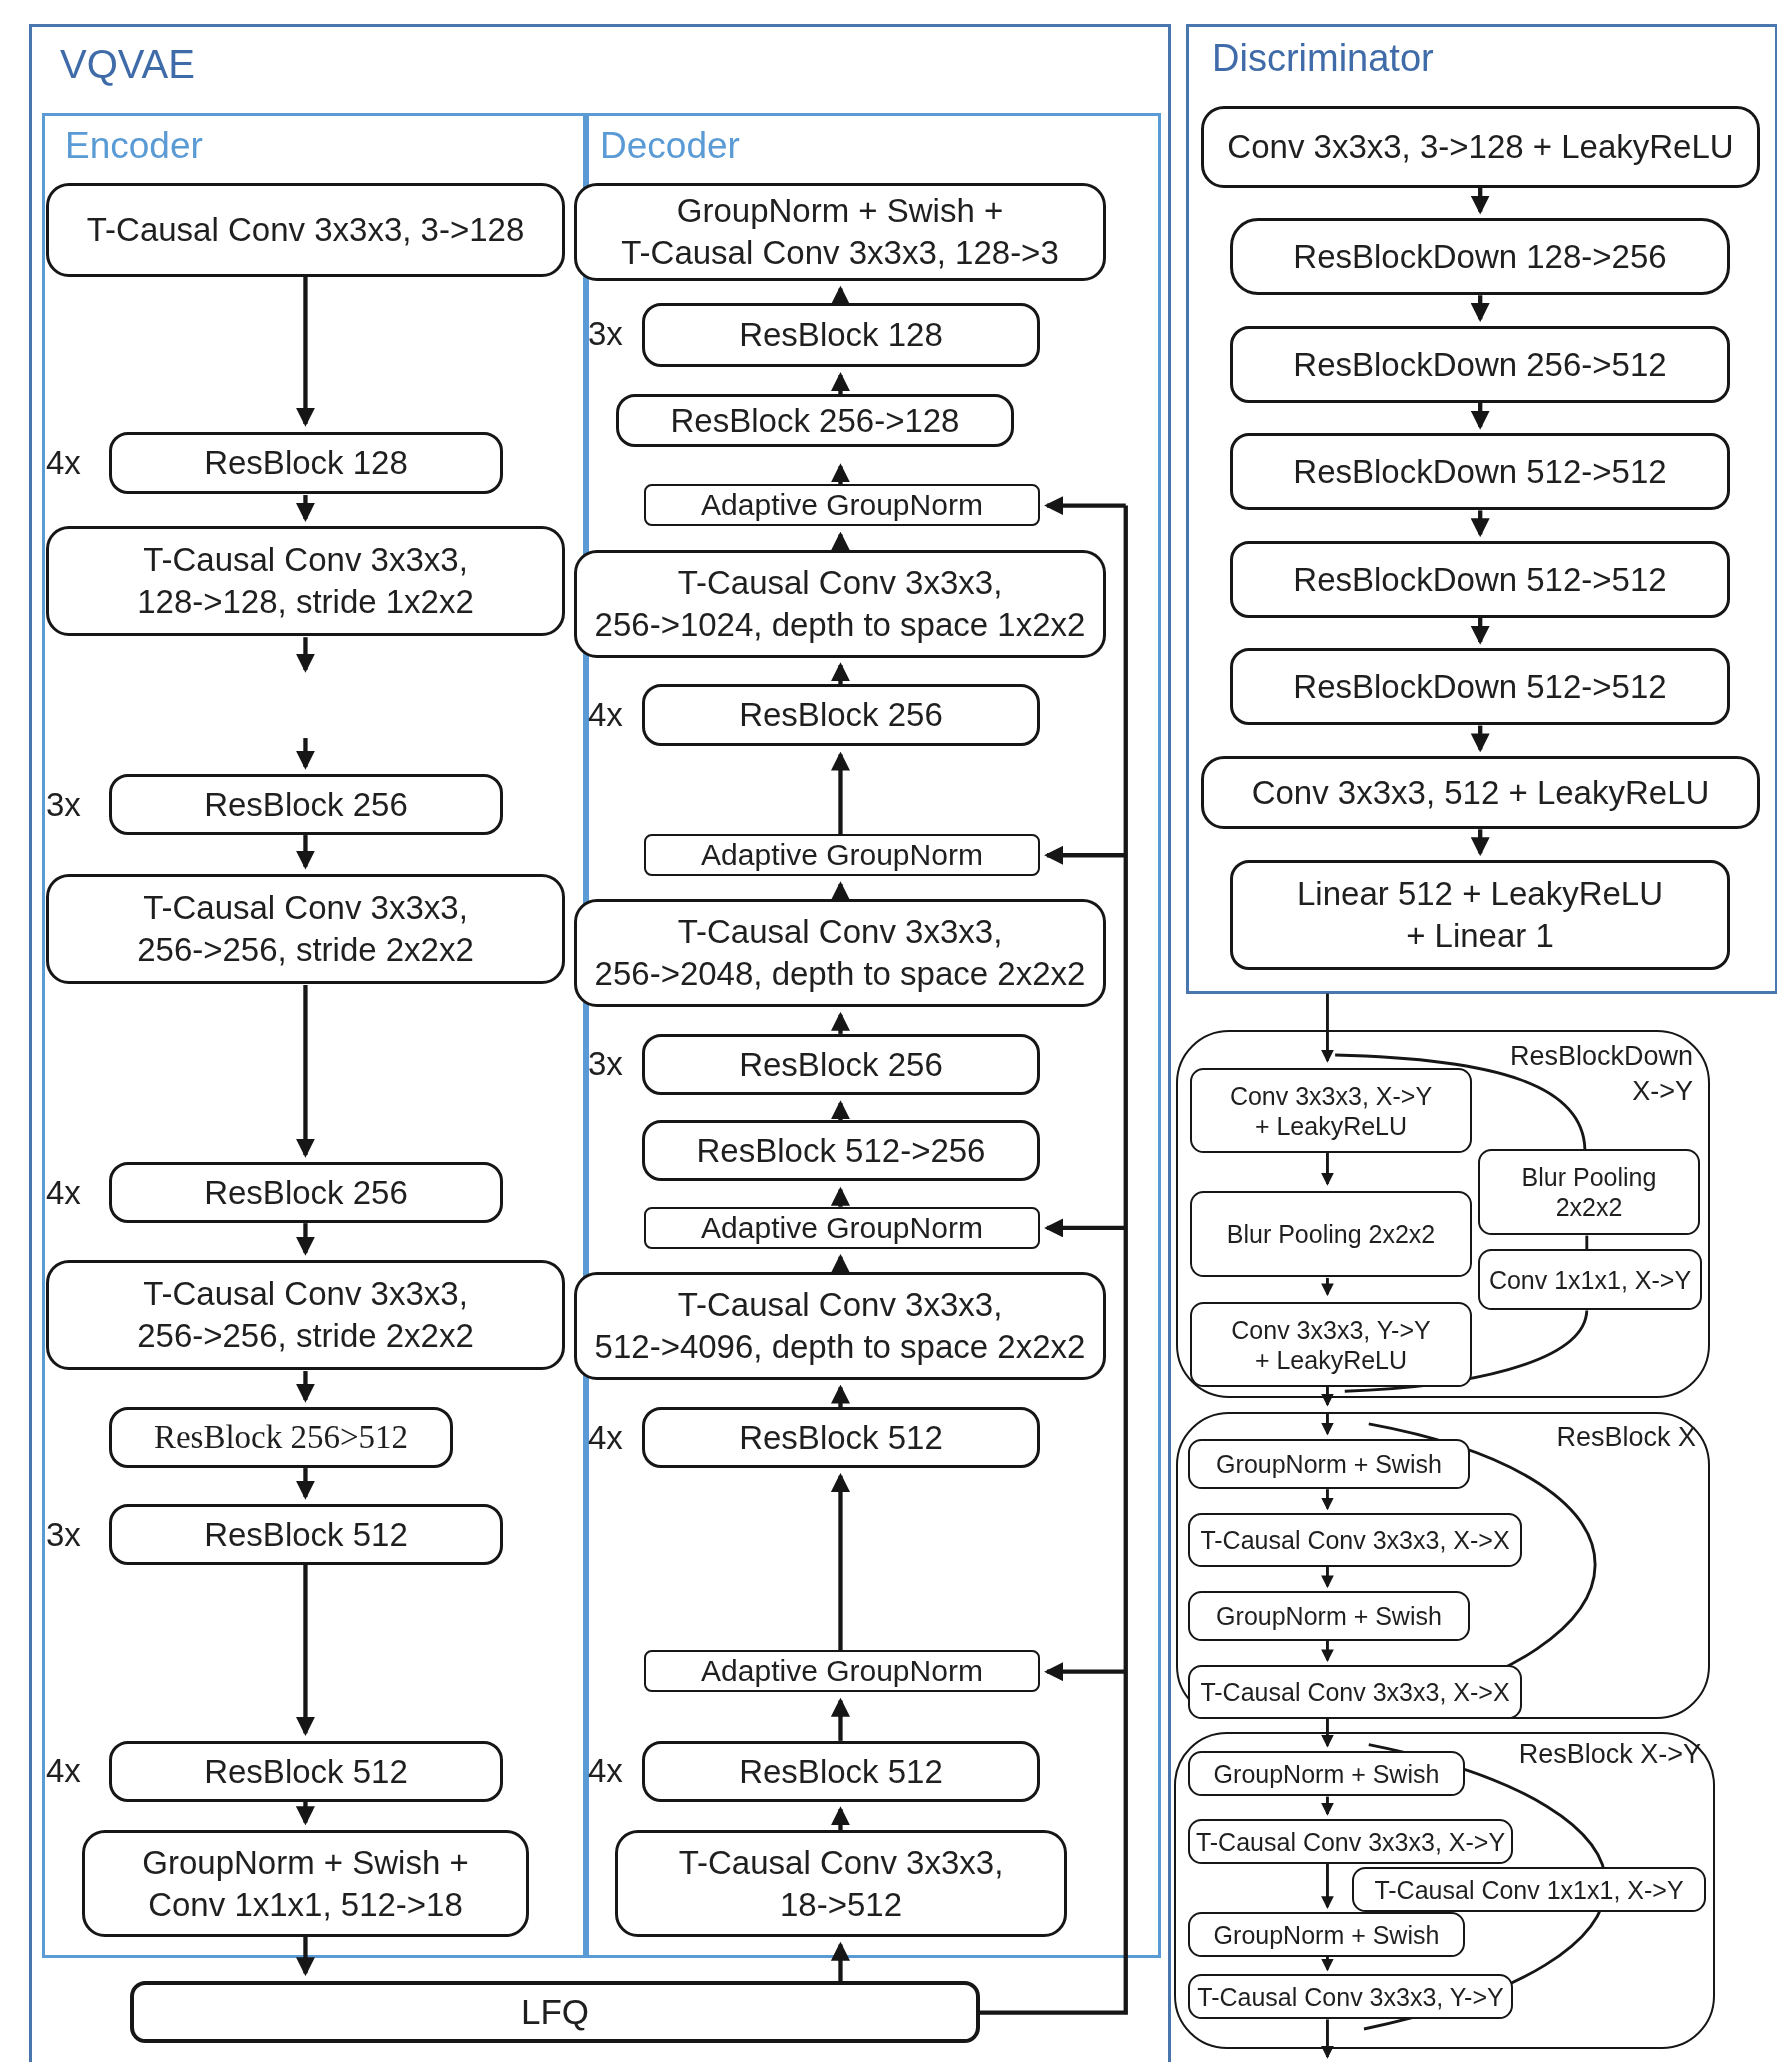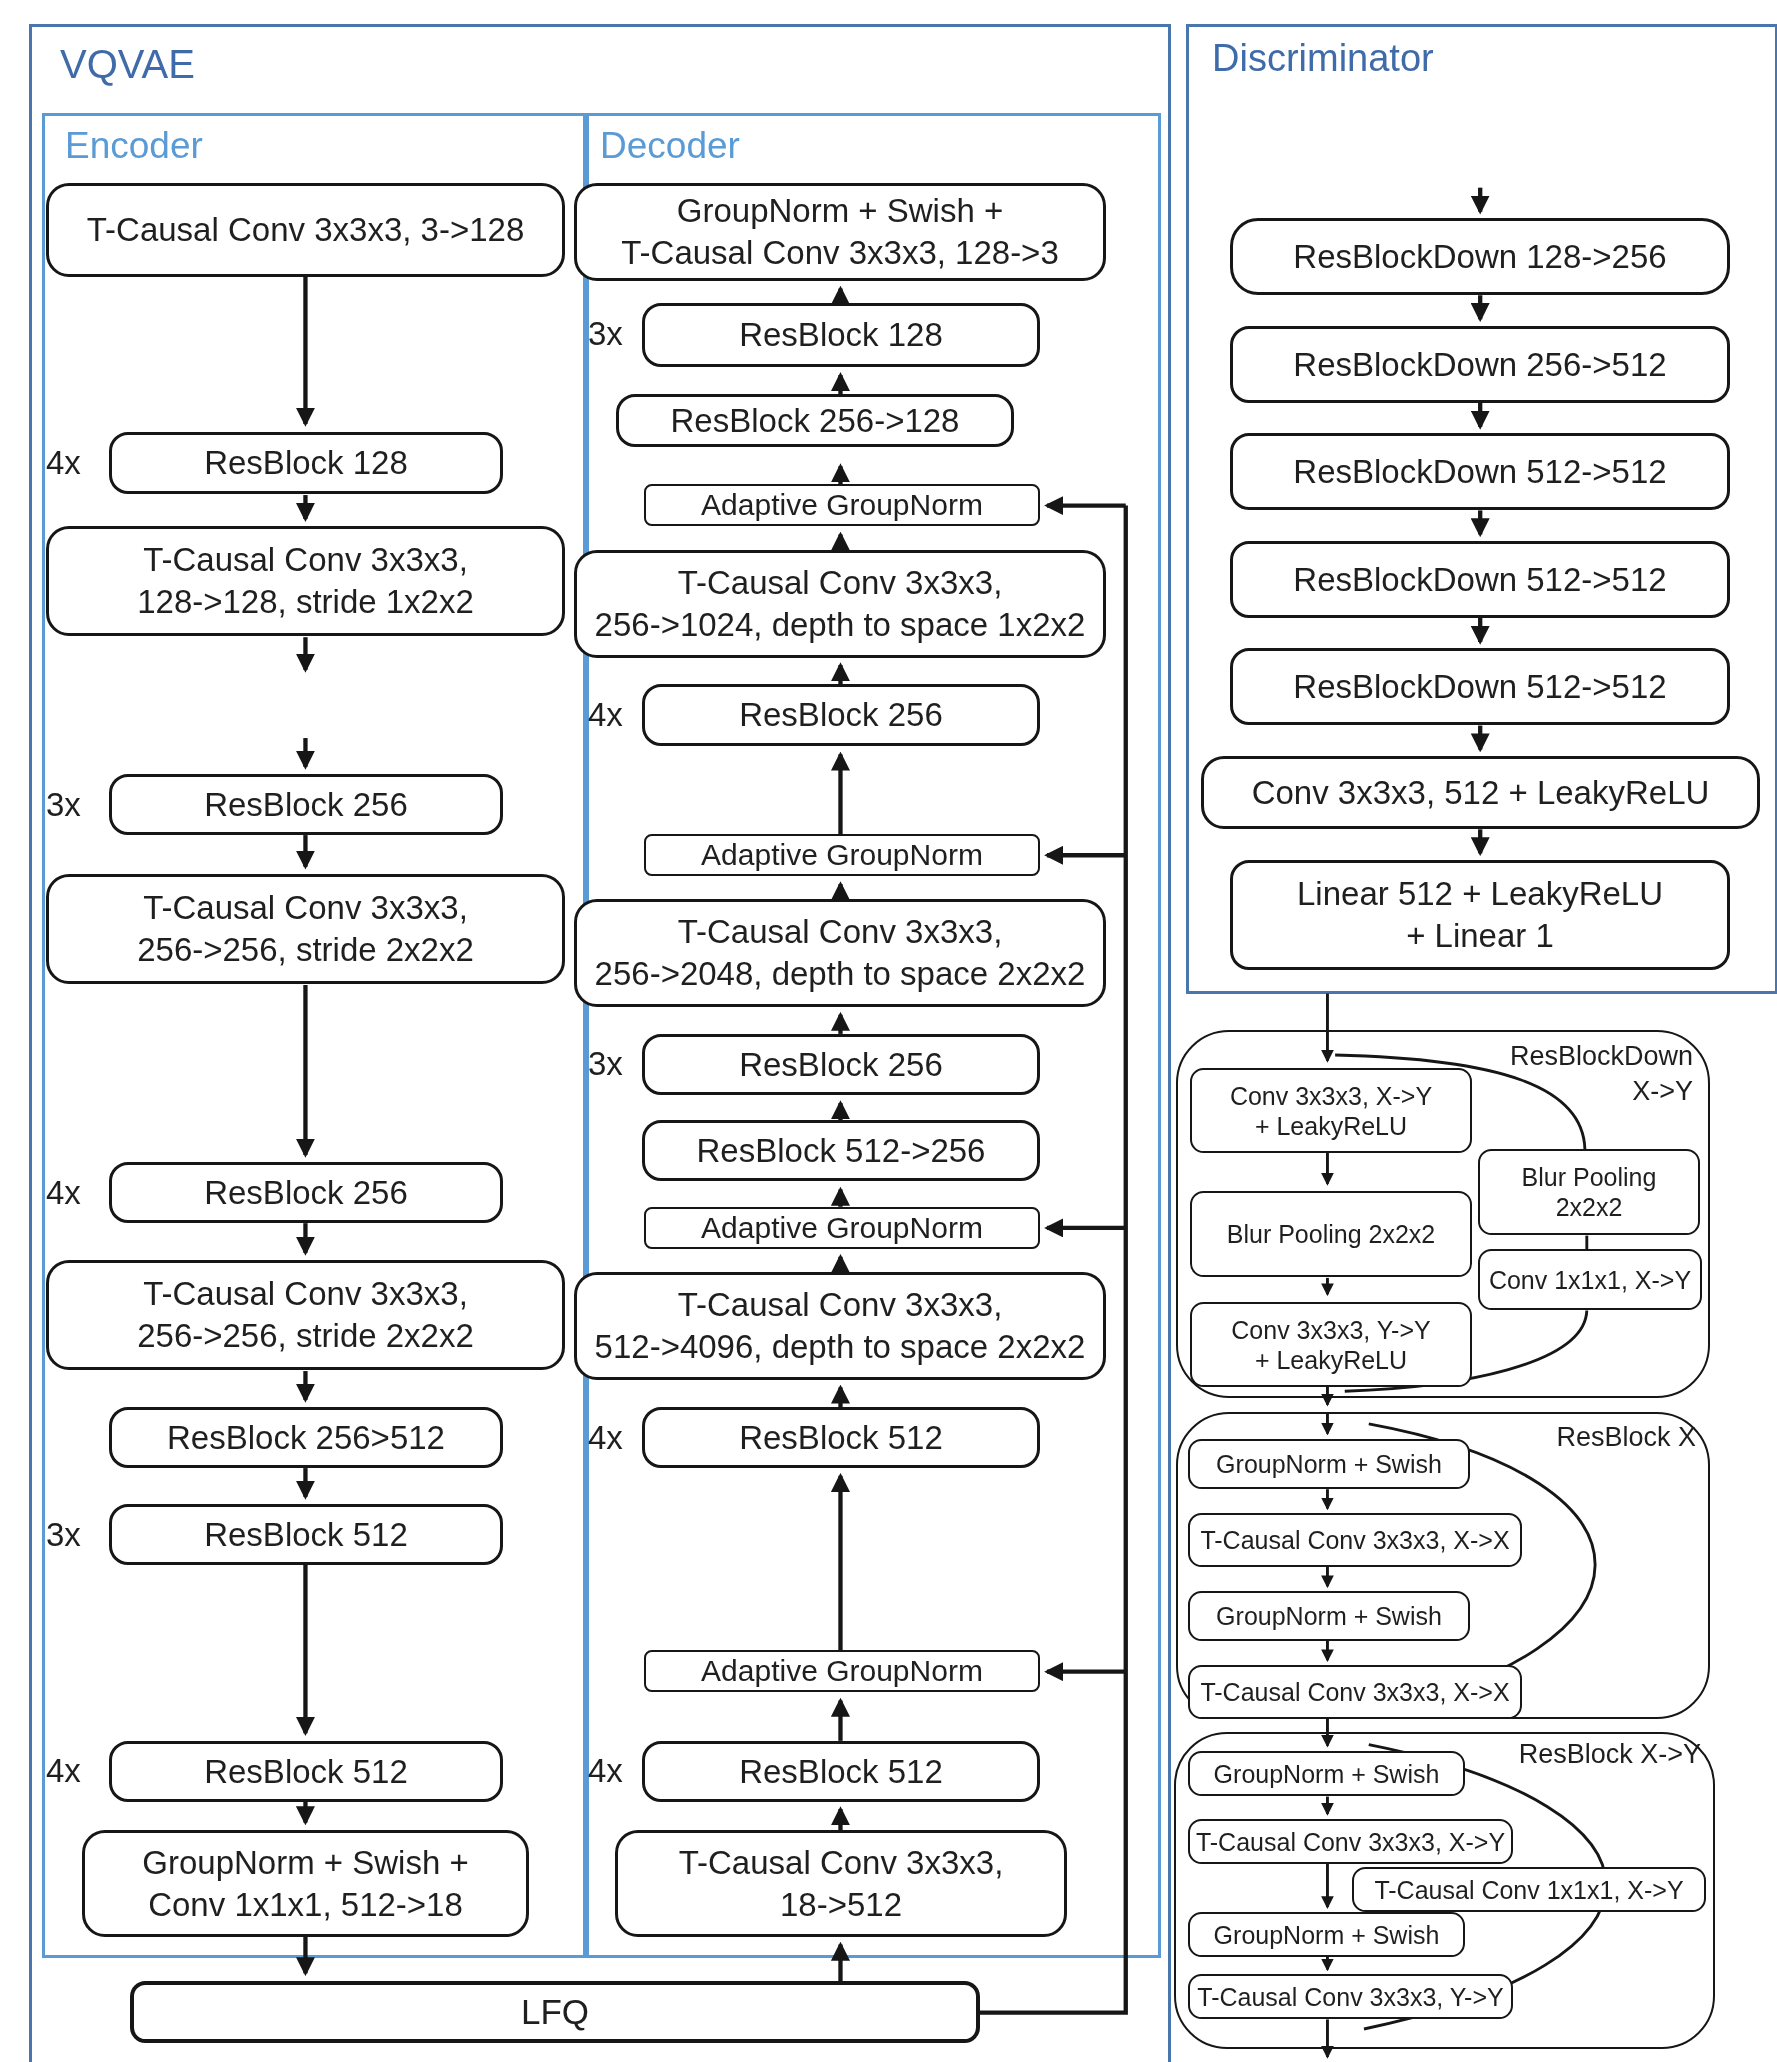--- a/index.html
+++ b/index.html
@@ -133,21 +133,21 @@
   <div class="box wide" style="left:46px;top:526px;width:519px;height:110px;">T-Causal Conv 3x3x3,
 128-&gt;128, stride 1x2x2</div>
   <div class="mult" style="left:46px;top:786px;">3x</div>
   <div class="box" style="left:109px;top:774px;width:394px;height:61px;">ResBlock 256</div>
   <div class="box wide" style="left:46px;top:874px;width:519px;height:110px;">T-Causal Conv 3x3x3,
 256-&gt;256, stride 2x2x2</div>
   <div class="mult" style="left:46px;top:1174px;">4x</div>
   <div class="box" style="left:109px;top:1162px;width:394px;height:61px;">ResBlock 256</div>
   <div class="box wide" style="left:46px;top:1260px;width:519px;height:110px;">T-Causal Conv 3x3x3,
 256-&gt;256, stride 2x2x2</div>
-  <div class="box" style="left:109px;top:1407px;width:394px;height:61px;">ResBlock 256&gt;512</div>
+  <div class="box" style="left:109px;top:1407px;width:344px;height:61px;font-family:Liberation Serif, serif;">ResBlock 256&gt;512</div>
   <div class="mult" style="left:46px;top:1516px;">3x</div>
   <div class="box" style="left:109px;top:1504px;width:394px;height:61px;">ResBlock 512</div>
   <div class="mult" style="left:46px;top:1752px;">4x</div>
   <div class="box" style="left:109px;top:1741px;width:394px;height:61px;">ResBlock 512</div>
   <div class="box wide" style="left:82px;top:1830px;width:447px;height:107px;">GroupNorm + Swish +
 Conv 1x1x1, 512-&gt;18</div>
 
   <div class="box wide" style="left:574px;top:183px;width:532px;height:98px;">GroupNorm + Swish +
 T-Causal Conv 3x3x3, 128-&gt;3</div>
   <div class="mult" style="left:588px;top:315px;">3x</div>
@@ -170,20 +170,21 @@
   <div class="mult" style="left:588px;top:1419px;">4x</div>
   <div class="box" style="left:642px;top:1407px;width:398px;height:61px;">ResBlock 512</div>
   <div class="box agn" style="left:644px;top:1650px;width:396px;height:42px;">Adaptive GroupNorm</div>
   <div class="mult" style="left:588px;top:1752px;">4x</div>
   <div class="box" style="left:642px;top:1741px;width:398px;height:61px;">ResBlock 512</div>
   <div class="box wide" style="left:615px;top:1830px;width:452px;height:107px;">T-Causal Conv 3x3x3,
 18-&gt;512</div>
 
   <div class="box lfq" style="left:130px;top:1981px;width:850px;height:62px;">LFQ</div>
 
+  <div class="box wide" style="left:1201px;top:106px;width:559px;height:82px;">Conv 3x3x3, 3-&gt;128 + LeakyReLU</div>
   <div class="box" style="left:1230px;top:218px;width:500px;height:77px;border-radius:28px;">ResBlockDown 128-&gt;256</div>
   <div class="box" style="left:1230px;top:326px;width:500px;height:77px;">ResBlockDown 256-&gt;512</div>
   <div class="box" style="left:1230px;top:433px;width:500px;height:77px;">ResBlockDown 512-&gt;512</div>
   <div class="box" style="left:1230px;top:541px;width:500px;height:77px;">ResBlockDown 512-&gt;512</div>
   <div class="box" style="left:1230px;top:648px;width:500px;height:77px;">ResBlockDown 512-&gt;512</div>
   <div class="box wide" style="left:1201px;top:756px;width:559px;height:73px;">Conv 3x3x3, 512 + LeakyReLU</div>
   <div class="box" style="left:1230px;top:860px;width:500px;height:110px;">Linear 512 + LeakyReLU
 + Linear 1</div>
 
   <div class="box outline" style="left:1176px;top:1030px;width:534px;height:368px;"></div>

